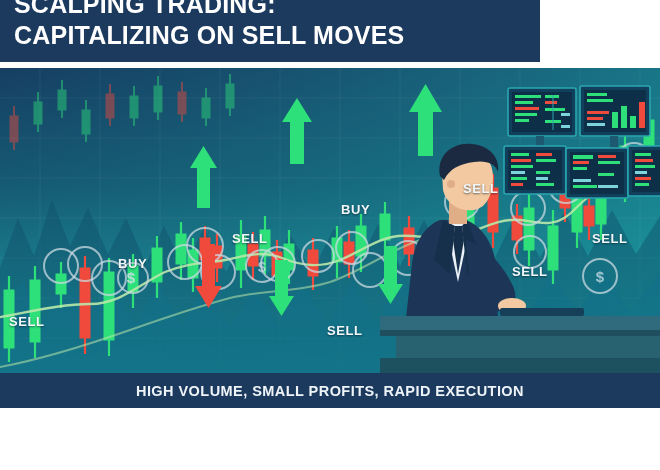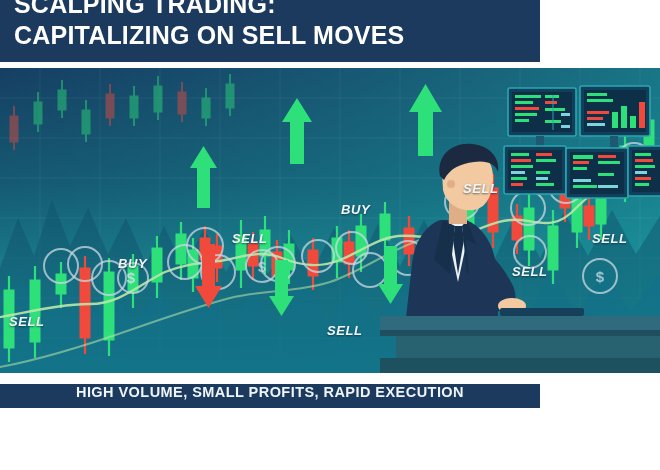--- a/index.html
+++ b/index.html
@@ -22,27 +22,27 @@
   #chart-panel{
     position:absolute;left:0;top:68px;width:660px;height:305px;
     overflow:hidden;background:#12566f;
   }
   #chart-svg{position:absolute;left:0;top:0;width:660px;height:305px;display:block;}
 
   
   .signal-label{
     position:absolute;color:#f2f7fa;font-weight:bold;font-size:13px;
     letter-spacing:.6px;text-shadow:0 1px 2px rgba(0,20,35,.55);
-    white-space:nowrap;pointer-events:none;font-style:italic;
+    white-space:nowrap;pointer-events:none;
   }
 
   
   #caption-banner{
-    position:absolute;left:0;top:373px;width:540px;height:35px;
-    background:#1b3a5e;display:flex;align-items:flex-start;justify-content:center;margin-top:11px;
+    position:absolute;left:0;top:373px;width:660px;height:35px;
+    background:#1b3a5e;display:flex;align-items:center;justify-content:center;
   }
   #caption-text{
     color:#eef4f8;font-weight:bold;font-size:14.5px;letter-spacing:.45px;white-space:nowrap;
   }
   #bottom-white{position:absolute;left:0;top:408px;width:660px;height:62px;background:#ffffff;}
   #right-white{position:absolute;left:540px;top:0;width:120px;height:68px;background:#ffffff;}
 </style>
 </head>
 <body>
 

